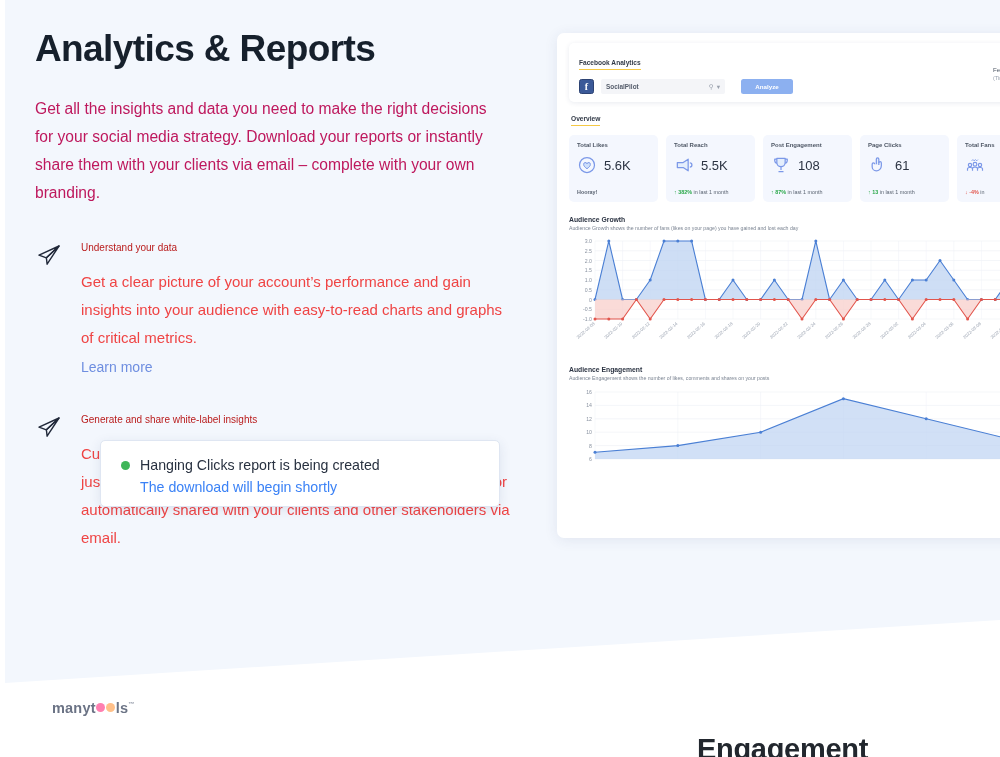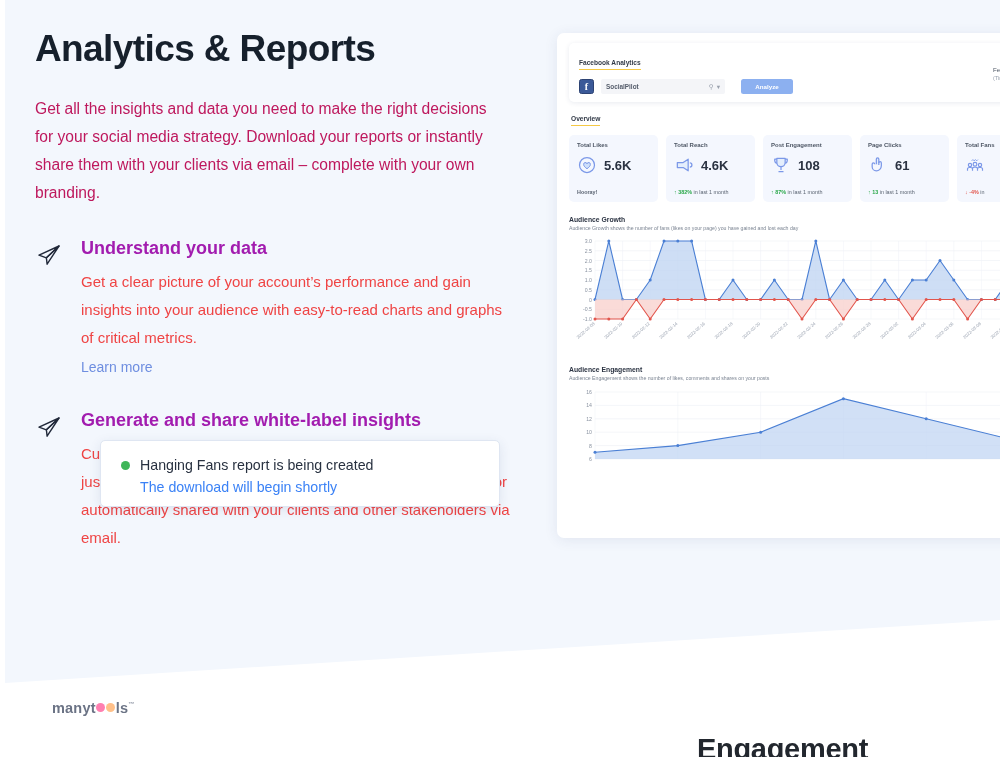--- a/index.html
+++ b/index.html
@@ -27,21 +27,21 @@
   .intro {
     margin-top: 24px; font-size: 15.6px; line-height: 28px;
     color: #be185d; max-width: 470px;
   }
 
   .feature { position: relative; margin-top: 30px; padding-left: 46px; }
   .feature-icon {
     position: absolute; left: 0; top: 4px; width: 28px; height: 28px;
   }
   .feature-title {
-    font-size: 18px; font-weight: 700; color: #a21caf; line-height: 22px;
+    font-size: 10px; font-weight: 400; color: #b91c1c; line-height: 22px;
   }
   .feature-body {
     margin-top: 9px; font-size: 15px; line-height: 28px; color: #ef4444;
   }
   .learn-more {
     display: inline-block; margin-top: 1px;
     font-size: 14px; line-height: 28px; color: #6e8ee0; cursor: pointer;
   }
 
   
@@ -95,21 +95,21 @@
   }
 
   .stats-row { display: flex; gap: 8px; margin-top: 9px; }
   .stat-card {
     width: 89px; height: 67px; background: #f4f7fe; border-radius: 5px;
     padding: 7px 8px; position: relative; flex: none;
   }
   .stat-name { font-size: 6px; color: #4e5765; font-weight: 600; }
   .stat-mid { display: flex; align-items: center; margin-top: 7px; }
   .stat-icon { width: 20px; height: 20px; color: #7b98e8; flex: none; }
-  .stat-val { margin-left: 7px; font-size: 13px; font-weight: 700; color: #2b3342; }
+  .stat-val { margin-left: 7px; font-size: 13px; font-weight: 400; color: #2b3342; }
   .stat-delta { position: absolute; left: 8px; bottom: 7px; font-size: 5.4px; }
   .stat-delta .up { color: #2ba84a; font-weight: 700; }
   .stat-delta .down { color: #e2554c; font-weight: 700; }
   .stat-delta .rest { color: #5b6472; }
   .stat-delta .plain { color: #5b6472; font-weight: 600; }
 
   .chart-block { margin-top: 14px; }
   .chart-title { font-size: 6.8px; font-weight: 700; color: #2b3342; }
   .chart-sub { font-size: 5.2px; color: #7b8492; margin-top: 2px; }
   .chart-area { margin-top: 6px; position: relative; }
@@ -214,21 +214,21 @@
 
         <div class="stat-card">
           <div class="stat-name">Total Reach</div>
           <div class="stat-mid">
             <span class="stat-icon">
               <svg viewBox="0 0 24 24" width="20" height="20" fill="none" stroke="#7b98e8" stroke-width="1.5" stroke-linejoin="round">
                 <path d="M4 9h7l6-4v14l-6-4H4z" fill="#e4eefc"></path>
                 <path d="M19 9.5a2.5 2.5 0 0 1 0 5"></path>
               </svg>
             </span>
-            <span class="stat-val">4.6K</span>
+            <span class="stat-val">5.5K</span>
           </div>
           <div class="stat-delta">
             <span class="up">↑ <span>382%</span></span>
             <span class="rest">in last 1 month</span>
           </div>
         </div>
 
         <div class="stat-card">
           <div class="stat-name">Post Engagement</div>
           <div class="stat-mid">
@@ -444,21 +444,21 @@
             </svg>
         </div>
       </div>
 
     </div>
   </div>
 
   <div class="toast">
     <div class="toast-line1">
       <span class="toast-dot" style="background: rgb(63, 182, 89);"></span>
-      <span>Hanging Fans report is being created</span>
+      <span>Hanging Clicks report is being created</span>
     </div>
     <div class="toast-line2">The download will begin shortly</div>
   </div>
 
   <div class="logo">
     <span>manyt</span><span class="dot" id="logo-dot-1" style="background: rgb(255, 127, 176);"></span><span class="dot" id="logo-dot-2" style="background: rgb(255, 192, 137);"></span><span>ls</span><span class="tm">™</span>
   </div>
 
   <div class="bottom-head">Engagement</div>
 

